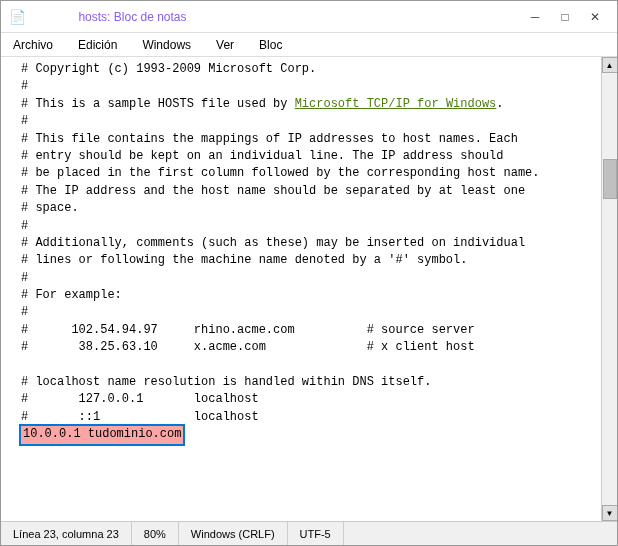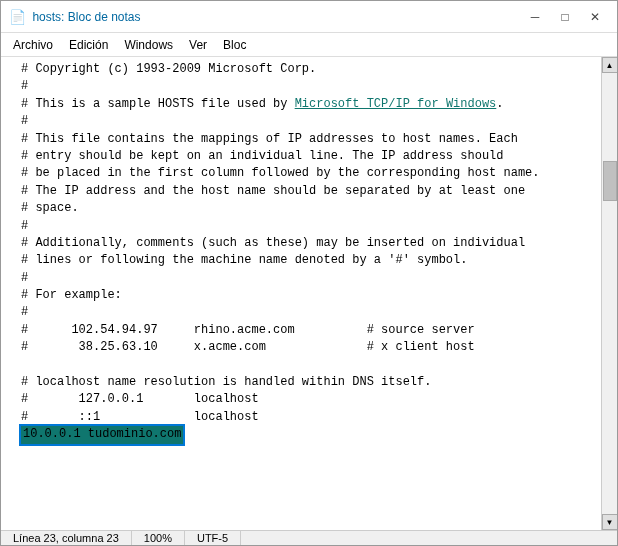--- a/index.html
+++ b/index.html
@@ -34,21 +34,22 @@
     .title-bar-left {
       display: flex;
       align-items: center;
       gap: 6px;
     }
     .title-icon {
       font-size: 14px;
     }
     .title-text {
       font-size: 12px;
-      color: #0369a1;
+      color: #8b5cf6;
+      margin-left: 46px;
     }
     .title-controls {
       display: flex;
       gap: 2px;
     }
     .title-btn {
       width: 28px;
       height: 20px;
       background: transparent;
       border: none;
@@ -59,20 +60,21 @@
       align-items: center;
       justify-content: center;
     }
     .menu-bar {
       display: flex;
       align-items: center;
       padding: 2px 4px;
       height: 24px;
       border-bottom: 1px solid #ddd;
       background: #fff;
+      gap: 9px;
     }
     .menu-item {
       padding: 2px 8px;
       font-size: 12px;
       color: #000;
       cursor: pointer;
     }
     .editor-area {
       flex: 1;
       display: flex;
@@ -85,28 +87,28 @@
       font-family: 'Courier New', Courier, monospace;
       font-size: 12px;
       line-height: 1.45;
       color: #000;
       overflow-y: auto;
       overflow-x: auto;
       white-space: pre;
       background: #fff;
     }
     .text-content .link {
-      color: #0f766e;
+      color: #4d7c0f;
       text-decoration: underline;
     }
     .last-line {
       display: inline-block;
       outline: 2px solid #0078d7;
       outline-offset: 0px;
-      background: #0f766e;
+      background: #fca5a5;
       padding: 0 2px;
     }
     .scrollbar-v {
       width: 16px;
       background: #f0f0f0;
       border-left: 1px solid #ccc;
       display: flex;
       flex-direction: column;
       align-items: center;
     }
@@ -129,21 +131,21 @@
     .scrollbar-thumb {
       position: absolute;
       top: 20%;
       width: 14px;
       height: 40px;
       background: #c0c0c0;
       border: 1px solid #aaa;
       left: 1px;
     }
     .status-bar {
-      height: 15px;
+      height: 24px;
       background: #f0f0f0;
       border-top: 1px solid #ccc;
       display: flex;
       align-items: center;
       padding: 0 8px;
       font-size: 11px;
       color: #000;
       gap: 0;
     }
     .status-item {
@@ -209,16 +211,17 @@
       <div class="scrollbar-btn">▲</div>
       <div class="scrollbar-track">
         <div class="scrollbar-thumb"></div>
       </div>
       <div class="scrollbar-btn">▼</div>
     </div>
   </div>
 
   <div class="status-bar">
     <div class="status-item">Línea 23, columna 23</div>
-    <div class="status-item">100%</div>
+    <div class="status-item">80%</div>
+    <div class="status-item">Windows (CRLF)</div>
     <div class="status-item">UTF-5</div>
   </div>
 </div>
 
 </body></html>

